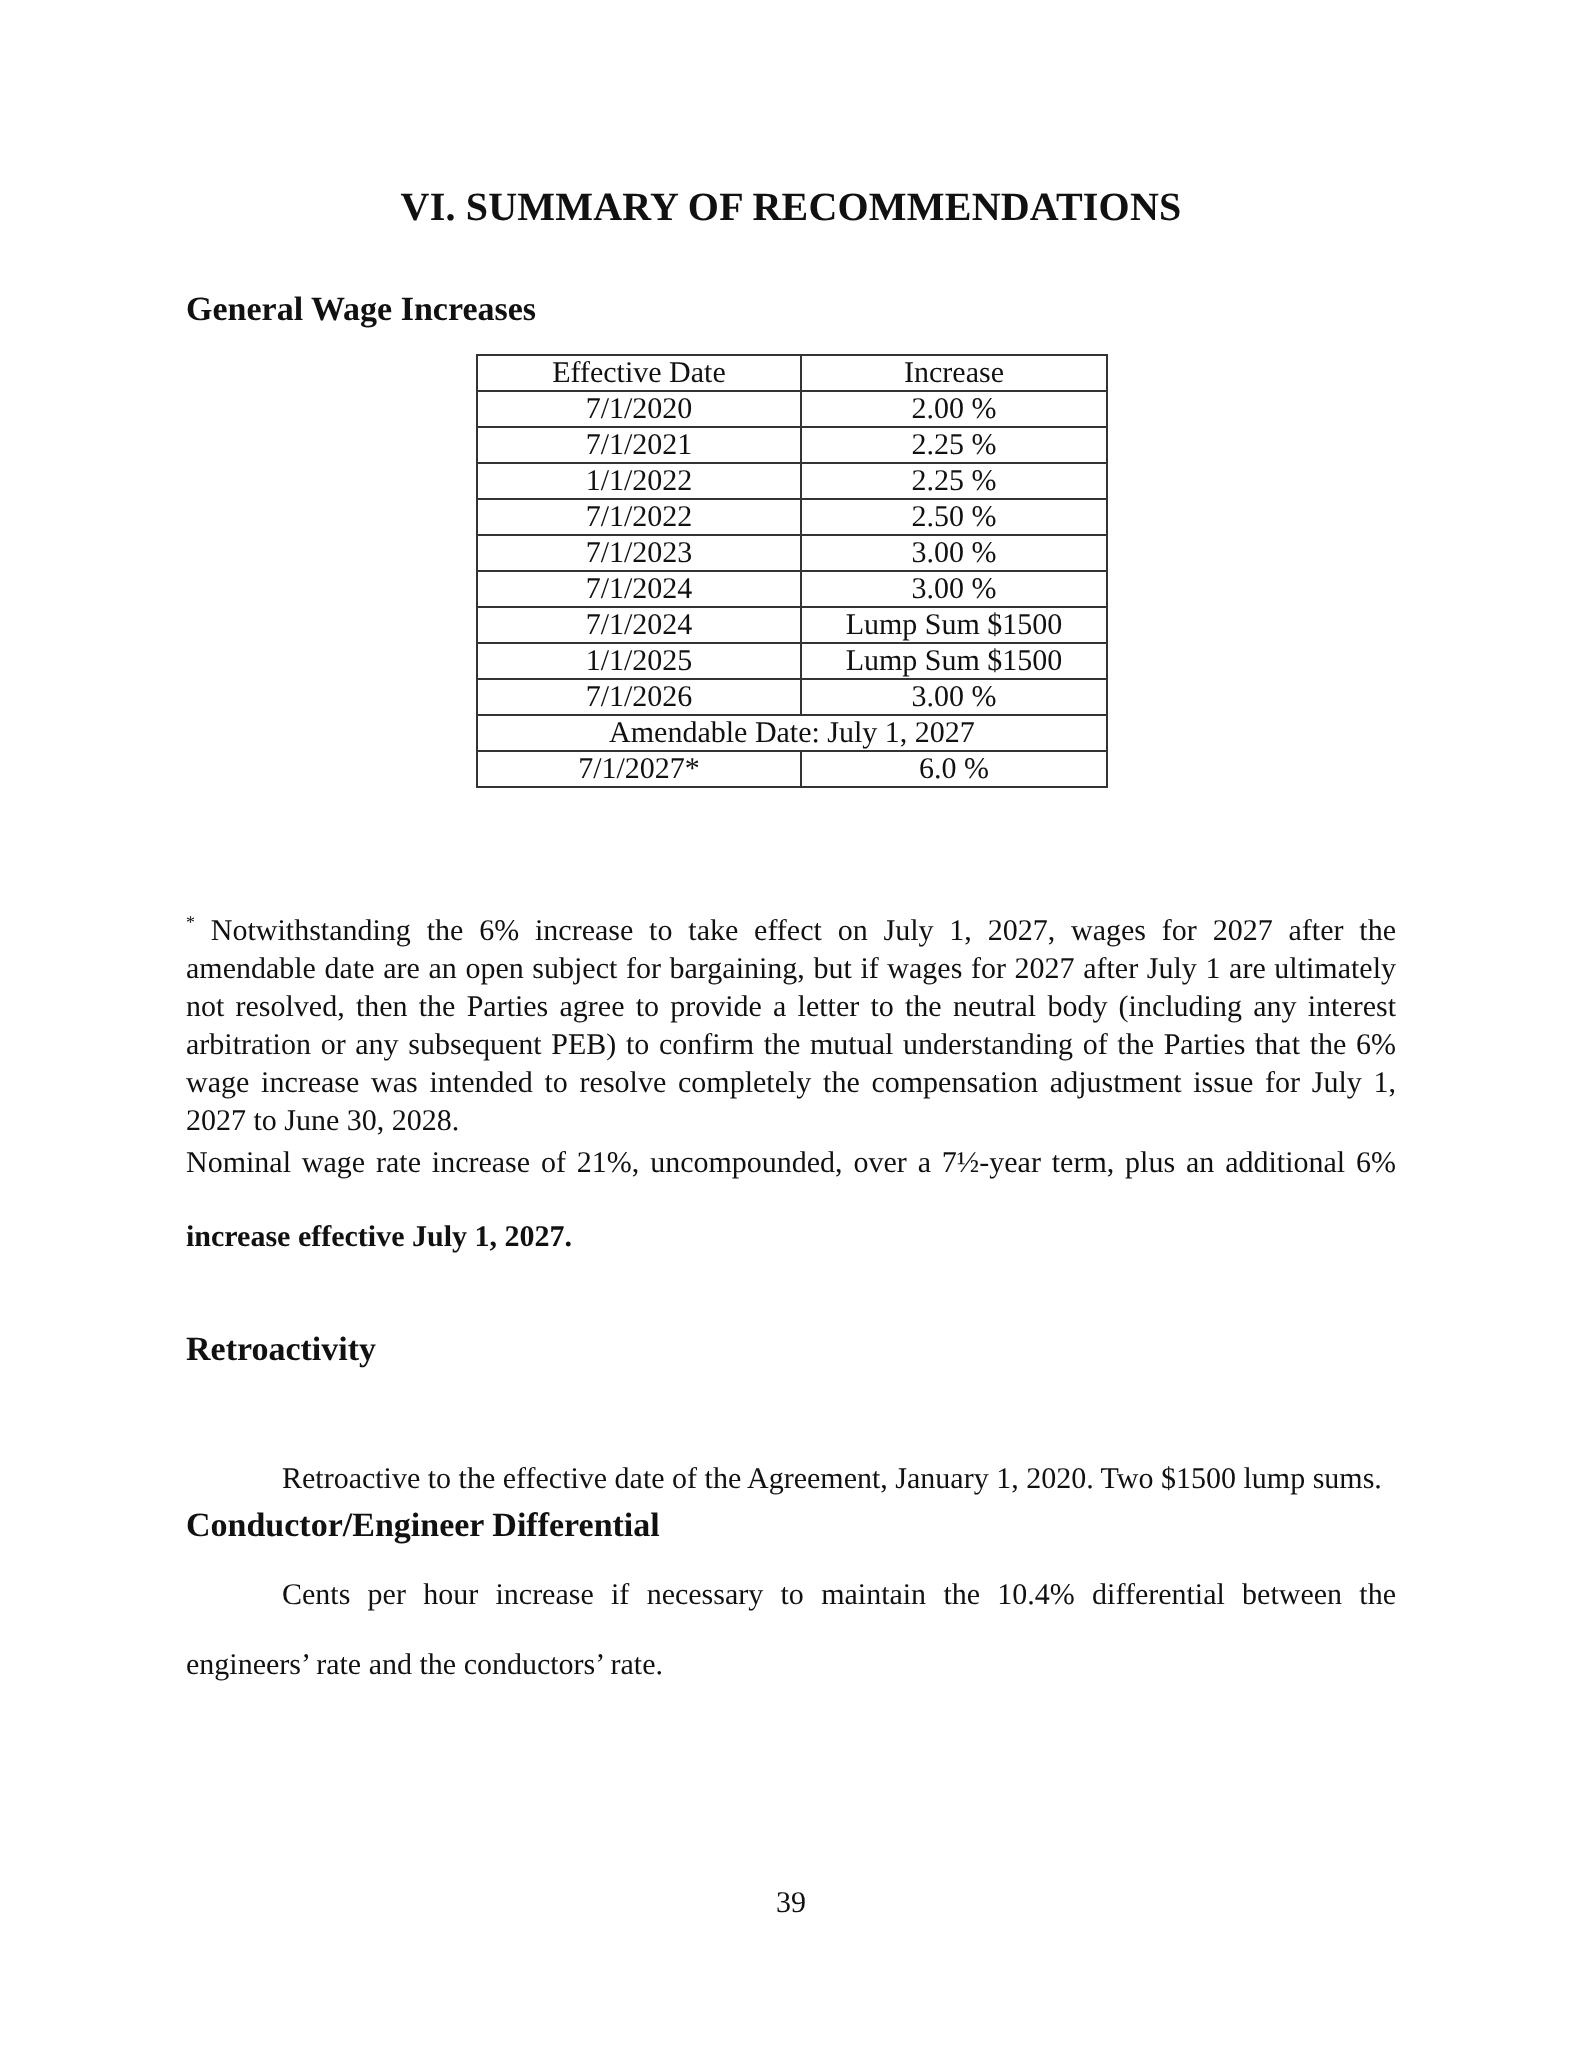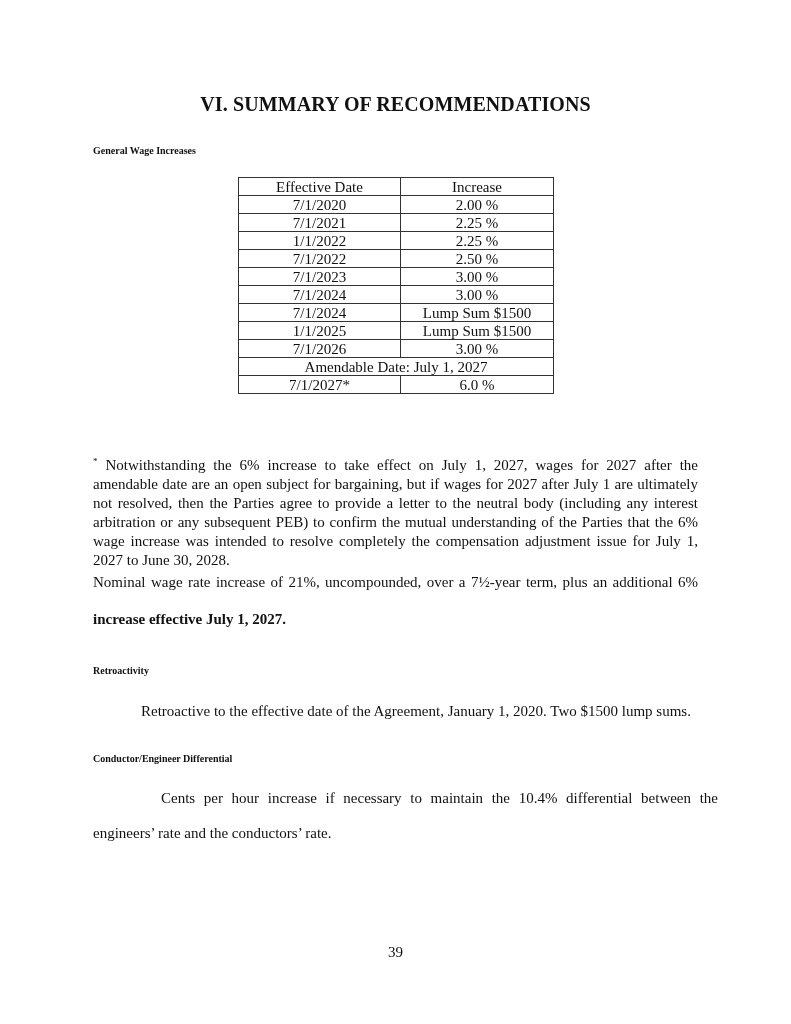--- a/index.html
+++ b/index.html
@@ -5,21 +5,21 @@
   html, body { margin: 0; padding: 0; background: #ffffff; }
   body {
     width: 791px; height: 1024px; position: relative; overflow: hidden;
     font-family: "Liberation Serif", serif; color: #111111;
   }
   .page-title {
     position: absolute; top: 93px; left: 0; width: 791px; text-align: center;
     font-weight: bold; font-size: 20px; letter-spacing: 0.1px;
   }
   .heading {
-    position: absolute; left: 93px; font-weight: bold; font-size: 10px;
+    position: absolute; left: 93px; font-weight: bold; font-size: 17px;
   }
   table.wage-table {
     position: absolute; top: 177px; left: 238px; width: 316px;
     border-collapse: collapse; font-size: 15px;
   }
   table.wage-table td, table.wage-table th {
     border: 1px solid #333333; text-align: center; padding: 0; height: 17px; line-height: 16px;
     font-weight: normal;
   }
   table.wage-table td.c1, table.wage-table th.c1 { width: 161px; }
@@ -98,19 +98,19 @@
       </tr>
     </tbody>
 </table>
 
 <div class="para" style="top:452px;"><sup>*</sup> <span>Notwithstanding the 6% increase to take effect on July 1, 2027, wages for 2027 after the amendable date are an open subject for bargaining, but if wages for 2027 after July 1 are ultimately not resolved, then the Parties agree to provide a letter to the neutral body (including any interest arbitration or any subsequent PEB) to confirm the mutual understanding of the Parties that the 6% wage increase was intended to resolve completely the compensation adjustment issue for July 1, 2027 to June 30, 2028.</span></div>
 
 <div class="line" style="top:574px; width:605px; text-align:justify; text-align-last:justify;">Nominal wage rate increase of 21%, uncompounded, over a 7½-year term, plus an additional 6%</div>
 <div class="line" style="top:611px;font-weight:bold;">increase effective July 1, 2027.</div>
 
 <div class="heading" style="top:665px;">Retroactivity</div>
-<div class="line indent" style="top:703px;">Retroactive to the effective date of the Agreement, January 1, 2020. Two $1500 lump sums.</div>
+<div class="line indent" style="top:732px;">Retroactive to the effective date of the Agreement, January 1, 2020. Two $1500 lump sums.</div>
 
 <div class="heading" style="top:753px;">Conductor/Engineer Differential</div>
-<div class="line indent" style="top:790px; width:557px; text-align:justify; text-align-last:justify;margin-left:20px;">Cents per hour increase if necessary to maintain the 10.4% differential between the</div>
+<div class="line indent" style="top:790px; width:557px; text-align:justify; text-align-last:justify;">Cents per hour increase if necessary to maintain the 10.4% differential between the</div>
 <div class="line" style="top:825px;">engineers’ rate and the conductors’ rate.</div>
 
 <div class="page-number">39</div>
 
 </body></html>

